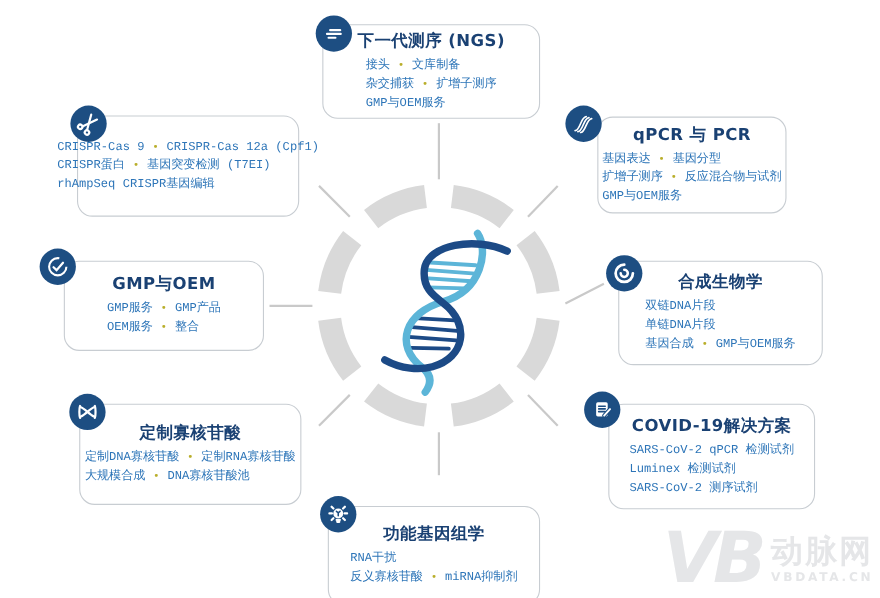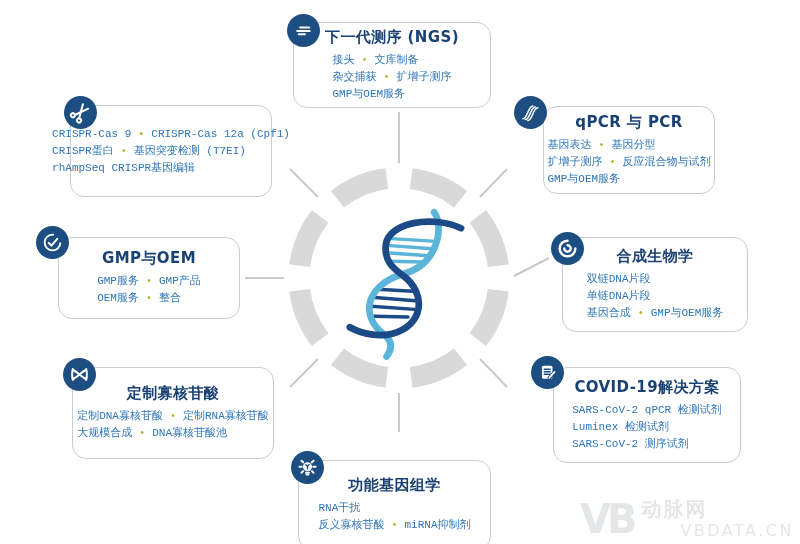--- a/index.html
+++ b/index.html
@@ -22,23 +22,23 @@
   .icon svg{width:23px;height:23px;display:block;}
   .wg{stroke:#fff;stroke-width:2.1;stroke-linecap:round;fill:none;}
   .wg-thin{stroke:#fff;stroke-width:1.6;stroke-linecap:round;fill:none;}
   .gmp-ring{stroke:#fff;stroke-width:2;fill:none;stroke-dasharray:78 22;}
   .wfill{fill:#fff;stroke:none;}
   .nline{stroke:var(--icon-navy);stroke-width:1.5;stroke-linecap:round;fill:none;}
   .pen-outline{stroke:var(--icon-navy);stroke-width:3.8;stroke-linecap:round;}
   .pen{stroke:#fff;stroke-width:1.8;stroke-linecap:round;}
   .watermark{position:absolute;right:6px;bottom:4px;display:flex;align-items:center;
              gap:8px;color:var(--watermark-gray);z-index:4;}
-  .wm-vb{font-size:40px;font-weight:800;letter-spacing:-4px;line-height:1;margin-left:44px;}
-  .wm-cn{font-size:20px;font-weight:bold;line-height:1.15;letter-spacing:2px;}
-  .wm-url{font-size:16px;font-weight:400;letter-spacing:2.5px;margin-left:39px;}
+  .wm-vb{font-size:64px;font-weight:800;font-style:italic;letter-spacing:-4px;line-height:1;margin-left:44px;}
+  .wm-cn{font-size:29px;font-weight:bold;line-height:1.15;letter-spacing:2px;}
+  .wm-url{font-size:11px;font-weight:700;letter-spacing:2.5px;}
 </style>
 </head>
 <body>
 
 <div class="canvas">
 
   <svg class="center-svg" width="800" height="544" viewBox="0 0 800 544">
     <g>
       <path class="ring-seg" d="M498.3,265.8 A100,100 0 0 0 477.8,216.4"></path>
       <path class="ring-seg" d="M460.6,199.2 A100,100 0 0 0 411.2,178.7"></path>

